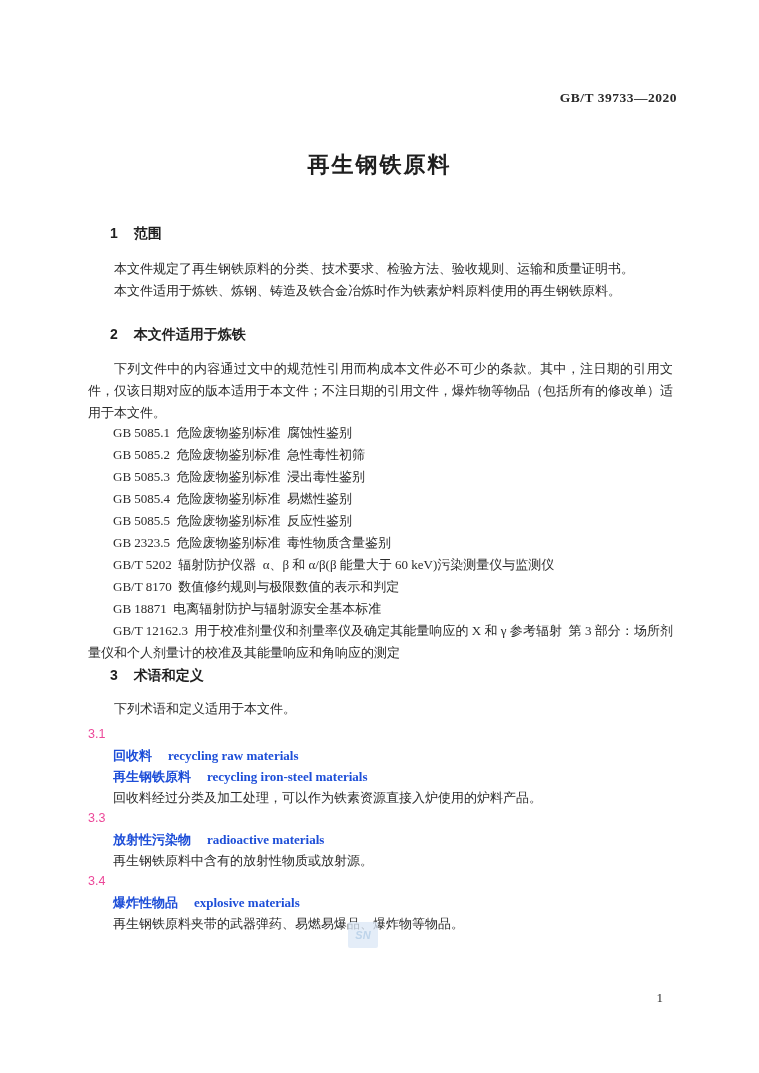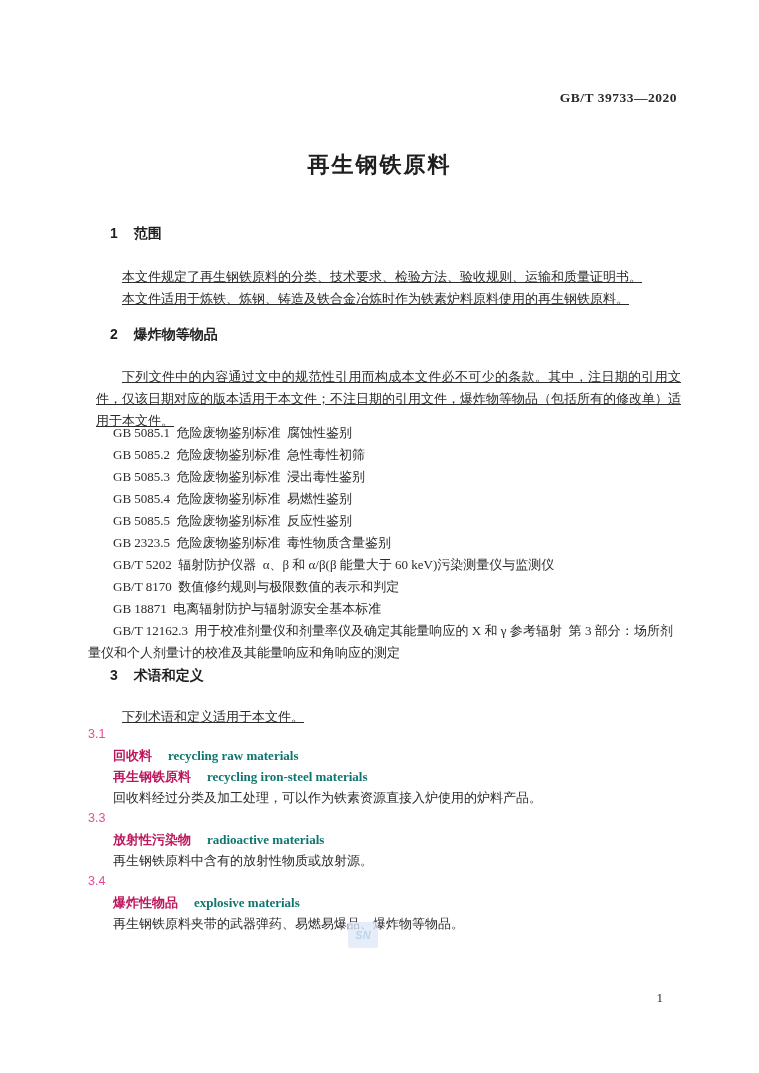--- a/index.html
+++ b/index.html
@@ -32,46 +32,46 @@
     position:absolute;left:0;
     font-size:14px;font-weight:bold;line-height:16px;
     font-family:"Liberation Sans","DejaVu Sans",sans-serif;
     color:#1f1f1f;
     white-space:nowrap;
     margin-left:22px;
   }
   .sec-heading .sec-num{display:inline-block;}
   .sec-heading .sec-title{display:inline-block;margin-left:12px;}
   .para{
-    position:absolute;left:0;width:585px;margin:8px;
-    text-indent:2em;text-align:justify;text-decoration:underline;
+    position:absolute;left:0;width:585px;margin:0;
+    text-indent:2em;text-align:justify;
   }
   .refs{
     position:absolute;left:0;width:585px;line-height:22px;
   }
   .ref-line{
     text-indent:25px;white-space:pre-wrap;text-align:justify;
   }
   .terms{
     position:absolute;left:0;width:585px;line-height:21px;
   }
   .term-num{
     font-family:"Liberation Sans","DejaVu Sans",sans-serif;
     font-size:12.5px;color:#ec4899;
   }
   .term-name{padding-left:25px;}
   .term-zh{
     font-weight:bold;
     font-family:Liberation Serif, serif;
-    color:#be185d;
+    color:#1d4ed8;
   }
   .term-en{
     font-weight:bold;margin-left:16px;
     font-family:"Liberation Serif","DejaVu Serif",serif;
-    color:#0f766e;
+    color:#1d4ed8;
   }
   .term-def{padding-left:25px;}
   .watermark{
     position:absolute;left:348px;top:922px;width:30px;height:26px;
     background:#dce8f6;border-radius:2px;
     display:flex;align-items:center;justify-content:center;
     font-family:"Liberation Sans","DejaVu Sans",sans-serif;
     font-size:11px;font-weight:bold;font-style:italic;
     color:#a9c6e4;opacity:0.75;
   }
@@ -93,21 +93,21 @@
 
     <div class="sec-heading" style="top:225px;">
       <span class="sec-num">1</span>
       <span class="sec-title">范围</span>
     </div>
     <p class="para" style="top:258px;">本文件规定了再生钢铁原料的分类、技术要求、检验方法、验收规则、运输和质量证明书。</p>
     <p class="para" style="top:280px;">本文件适用于炼铁、炼钢、铸造及铁合金冶炼时作为铁素炉料原料使用的再生钢铁原料。</p>
 
     <div class="sec-heading" style="top:326px;">
       <span class="sec-num">2</span>
-      <span class="sec-title">爆炸物等物品</span>
+      <span class="sec-title">本文件适用于炼铁</span>
     </div>
     <p class="para" style="top:358px;">下列文件中的内容通过文中的规范性引用而构成本文件必不可少的条款。其中，注日期的引用文件，仅该日期对应的版本适用于本文件；不注日期的引用文件，爆炸物等物品（包括所有的修改单）适用于本文件。</p>
 
     <div class="refs" style="top:422px;">
       <div class="ref-line">GB 5085.1  危险废物鉴别标准  腐蚀性鉴别</div>
       <div class="ref-line">GB 5085.2  危险废物鉴别标准  急性毒性初筛</div>
       <div class="ref-line">GB 5085.3  危险废物鉴别标准  浸出毒性鉴别</div>
       <div class="ref-line">GB 5085.4  危险废物鉴别标准  易燃性鉴别</div>
       <div class="ref-line">GB 5085.5  危险废物鉴别标准  反应性鉴别</div>
       <div class="ref-line">GB 2323.5  危险废物鉴别标准  毒性物质含量鉴别</div>

